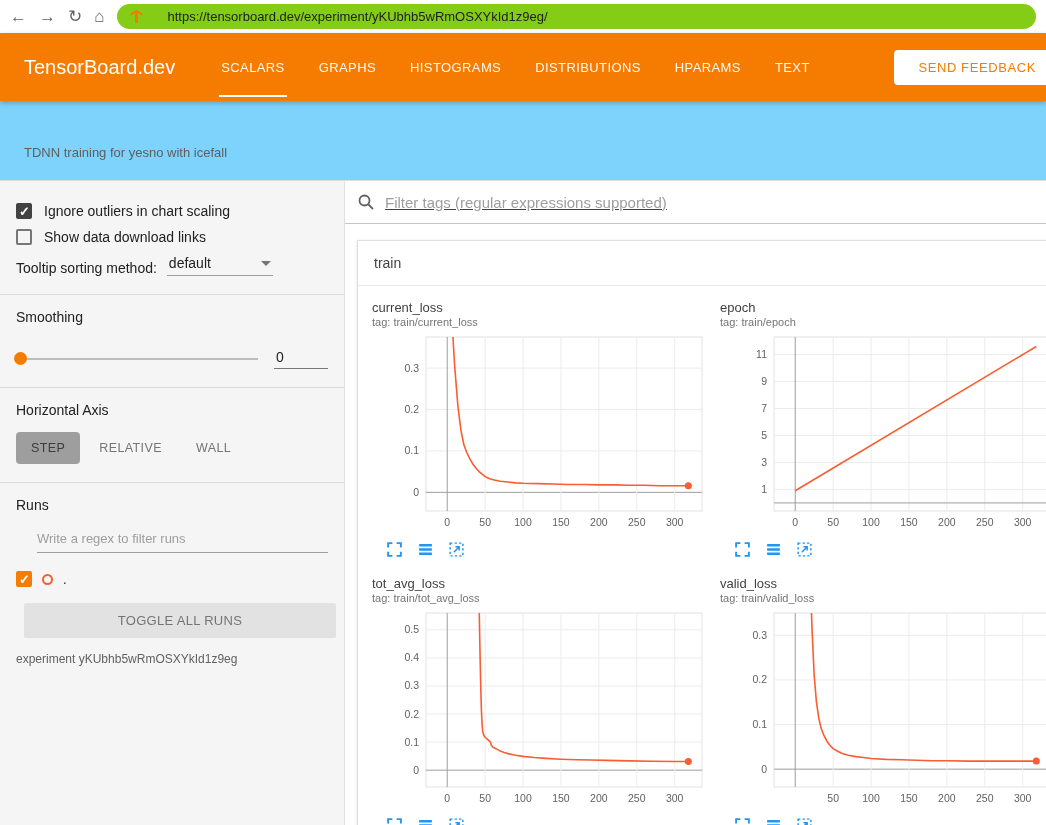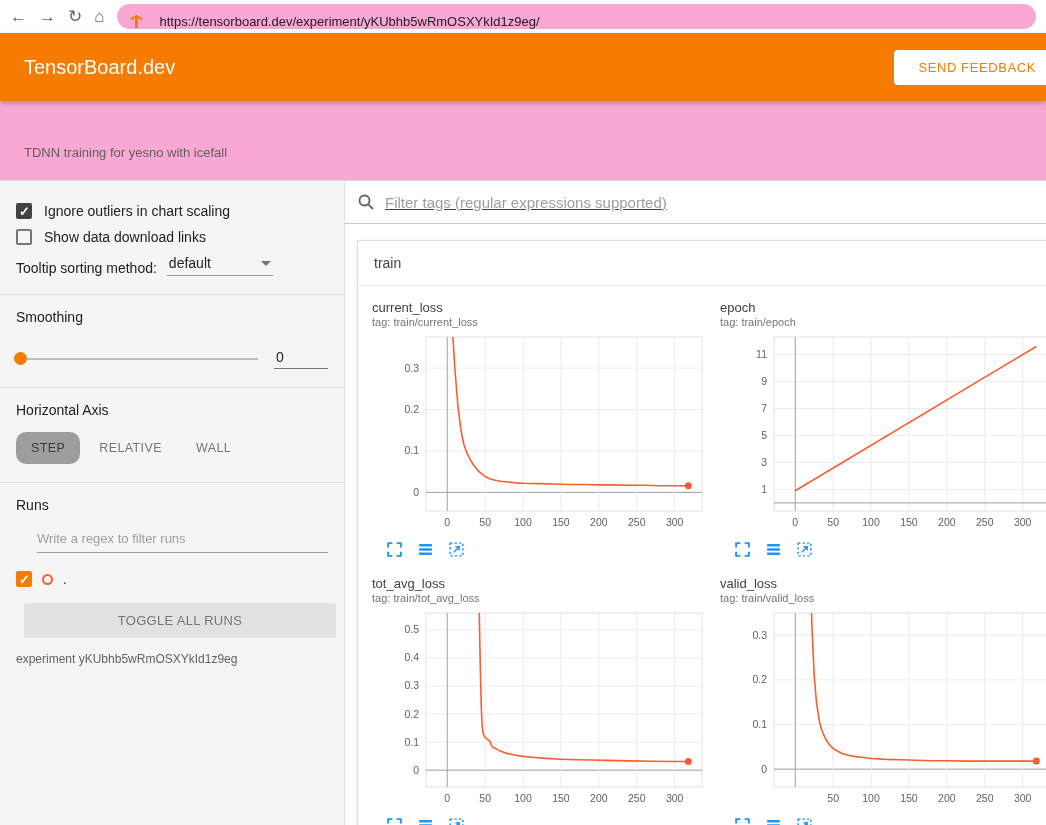--- a/index.html
+++ b/index.html
@@ -3,43 +3,43 @@
 <meta charset="utf-8">
 <style>
   * { margin:0; padding:0; box-sizing:border-box; }
   html,body { width:1046px; height:825px; overflow:hidden; background:#fff;
               font-family:"Liberation Sans", sans-serif; }
 
   
   .browser-bar { height:33px; background:#fff; display:flex; align-items:center;
                  gap:12px; padding:0 10px; }
   .nav-ic { font-size:17px; color:#5f6368; cursor:pointer; line-height:1; user-select:none; }
-  .omnibox { flex:1; height:25px; background:#f9a8d4; border-radius:13px;
-             display:flex; align-items:flex-end; gap:16px; padding:0 12px; }
+  .omnibox { flex:1; height:25px; background:#84cc16; border-radius:13px;
+             display:flex; align-items:center; gap:24px; padding:0 12px; }
   .omnibox svg { flex:0 0 auto; }
   .omnibox input { flex:1; border:none; outline:none; background:transparent;
                    font-size:13px; color:#202124; font-family:inherit; }
 
   
   .tb-header { height:68px; background:var(--accent,#f57c00); display:flex;
                align-items:center; padding:0 24px; position:relative;
                box-shadow:0 2px 5px rgba(0,0,0,.25); z-index:5; }
   .brand { color:#fff; font-size:20px; font-weight:normal; margin-right:44px; white-space:nowrap; }
   .tabs { display:flex; gap:30px; align-items:center; }
   .tab { color:rgba(255,255,255,.95); font-size:13px; letter-spacing:.4px;
          cursor:pointer; position:relative; padding:6px 2px; white-space:nowrap; }
   .tab.active::after { content:""; position:absolute; left:0; right:0; bottom:-16px;
                        height:2px; background:#fff; }
   .feedback-btn { position:absolute; right:-14px; top:17px; background:#fff;
                   color:var(--accent,#f57c00); border:none; border-radius:4px;
                   padding:10px 24px; font-size:13px; letter-spacing:.6px;
                   font-family:inherit; cursor:pointer; white-space:nowrap; }
 
   
-  .subheader { height:80px; background:#f9a8d4; border-bottom:1px solid #dcdcdc;
+  .subheader { height:80px; background:#7dd3fc; border-bottom:1px solid #dcdcdc;
                padding:44px 0 0 24px; font-size:13px; color:#5f5f5f; }
 
   
   .content { display:flex; height:644px; }
   .sidebar { width:345px; background:#f5f5f5; border-right:1px solid #e0e0e0;
              flex:0 0 345px; font-size:14px; color:#212121; }
   .side-section { padding:14px 16px 18px; }
   .side-section + .side-section { border-top:1px solid #dcdcdc; }
 
   .check-row { display:flex; align-items:center; gap:12px; margin:8px 0 10px; cursor:pointer; }
@@ -59,21 +59,21 @@
 
   .slider-row { display:flex; align-items:center; gap:16px; margin-top:24px; }
   .slider { flex:1; height:2px; background:#bdbdbd; position:relative; cursor:pointer; }
   .slider .thumb { position:absolute; left:-2px; top:-6px; width:13px; height:13px;
                    border-radius:50%; background:var(--accent,#f57c00); }
   .slider-val { width:54px; border-bottom:1px solid #757575; padding:0 2px 3px;
                 font-size:14px; color:#212121; }
 
   .axis-btns { display:flex; gap:4px; margin-top:14px; }
   .axis-btn { border:none; background:transparent; color:#757575; font-size:12.5px;
-              letter-spacing:.4px; padding:9px 15px; border-radius:10px;
+              letter-spacing:.4px; padding:9px 15px; border-radius:4px;
               font-family:inherit; cursor:pointer; }
   .axis-btn.selected { background:#9e9e9e; color:#3c3c3c; }
 
   .runs-filter { margin-top:14px; border-bottom:1px solid #9e9e9e;margin-left:21px; }
   .runs-filter input { border:none; outline:none; background:transparent; width:100%;
                        font-size:13px; padding:4px 0 6px; font-family:inherit; color:#212121; }
   .runs-filter input::placeholder, .filter-row input::placeholder { color:#9e9e9e; }
   .run-row { display:flex; align-items:center; gap:10px; margin-top:18px; }
   .run-swatch { width:11px; height:11px; border-radius:50%; border:2px solid var(--run,#f95d31); }
   .run-name { font-size:13px; }
@@ -115,20 +115,28 @@
   <div class="omnibox">
     <svg width="15" height="15" viewBox="0 0 16 16">
       <path d="M8 1l6.2 3.6v2.2L9.6 4.3V15H6.4V4.3L1.8 6.8V4.6z" fill="#f57c00"></path>
     </svg>
     <input type="text" value="https://tensorboard.dev/experiment/yKUbhb5wRmOSXYkId1z9eg/" style="">
   </div>
 </div>
 
 <div class="tb-header">
   <div class="brand">TensorBoard.dev</div>
+  <div class="tabs">
+    <div class="tab active">SCALARS</div>
+    <div class="tab">GRAPHS</div>
+    <div class="tab">HISTOGRAMS</div>
+    <div class="tab">DISTRIBUTIONS</div>
+    <div class="tab">HPARAMS</div>
+    <div class="tab">TEXT</div>
+  </div>
   <button class="feedback-btn">SEND FEEDBACK</button>
 </div>
 
 <div class="subheader">TDNN training for yesno with icefall</div>
 
 <div class="content">
 
   <div class="sidebar">
 
     <div class="side-section">

